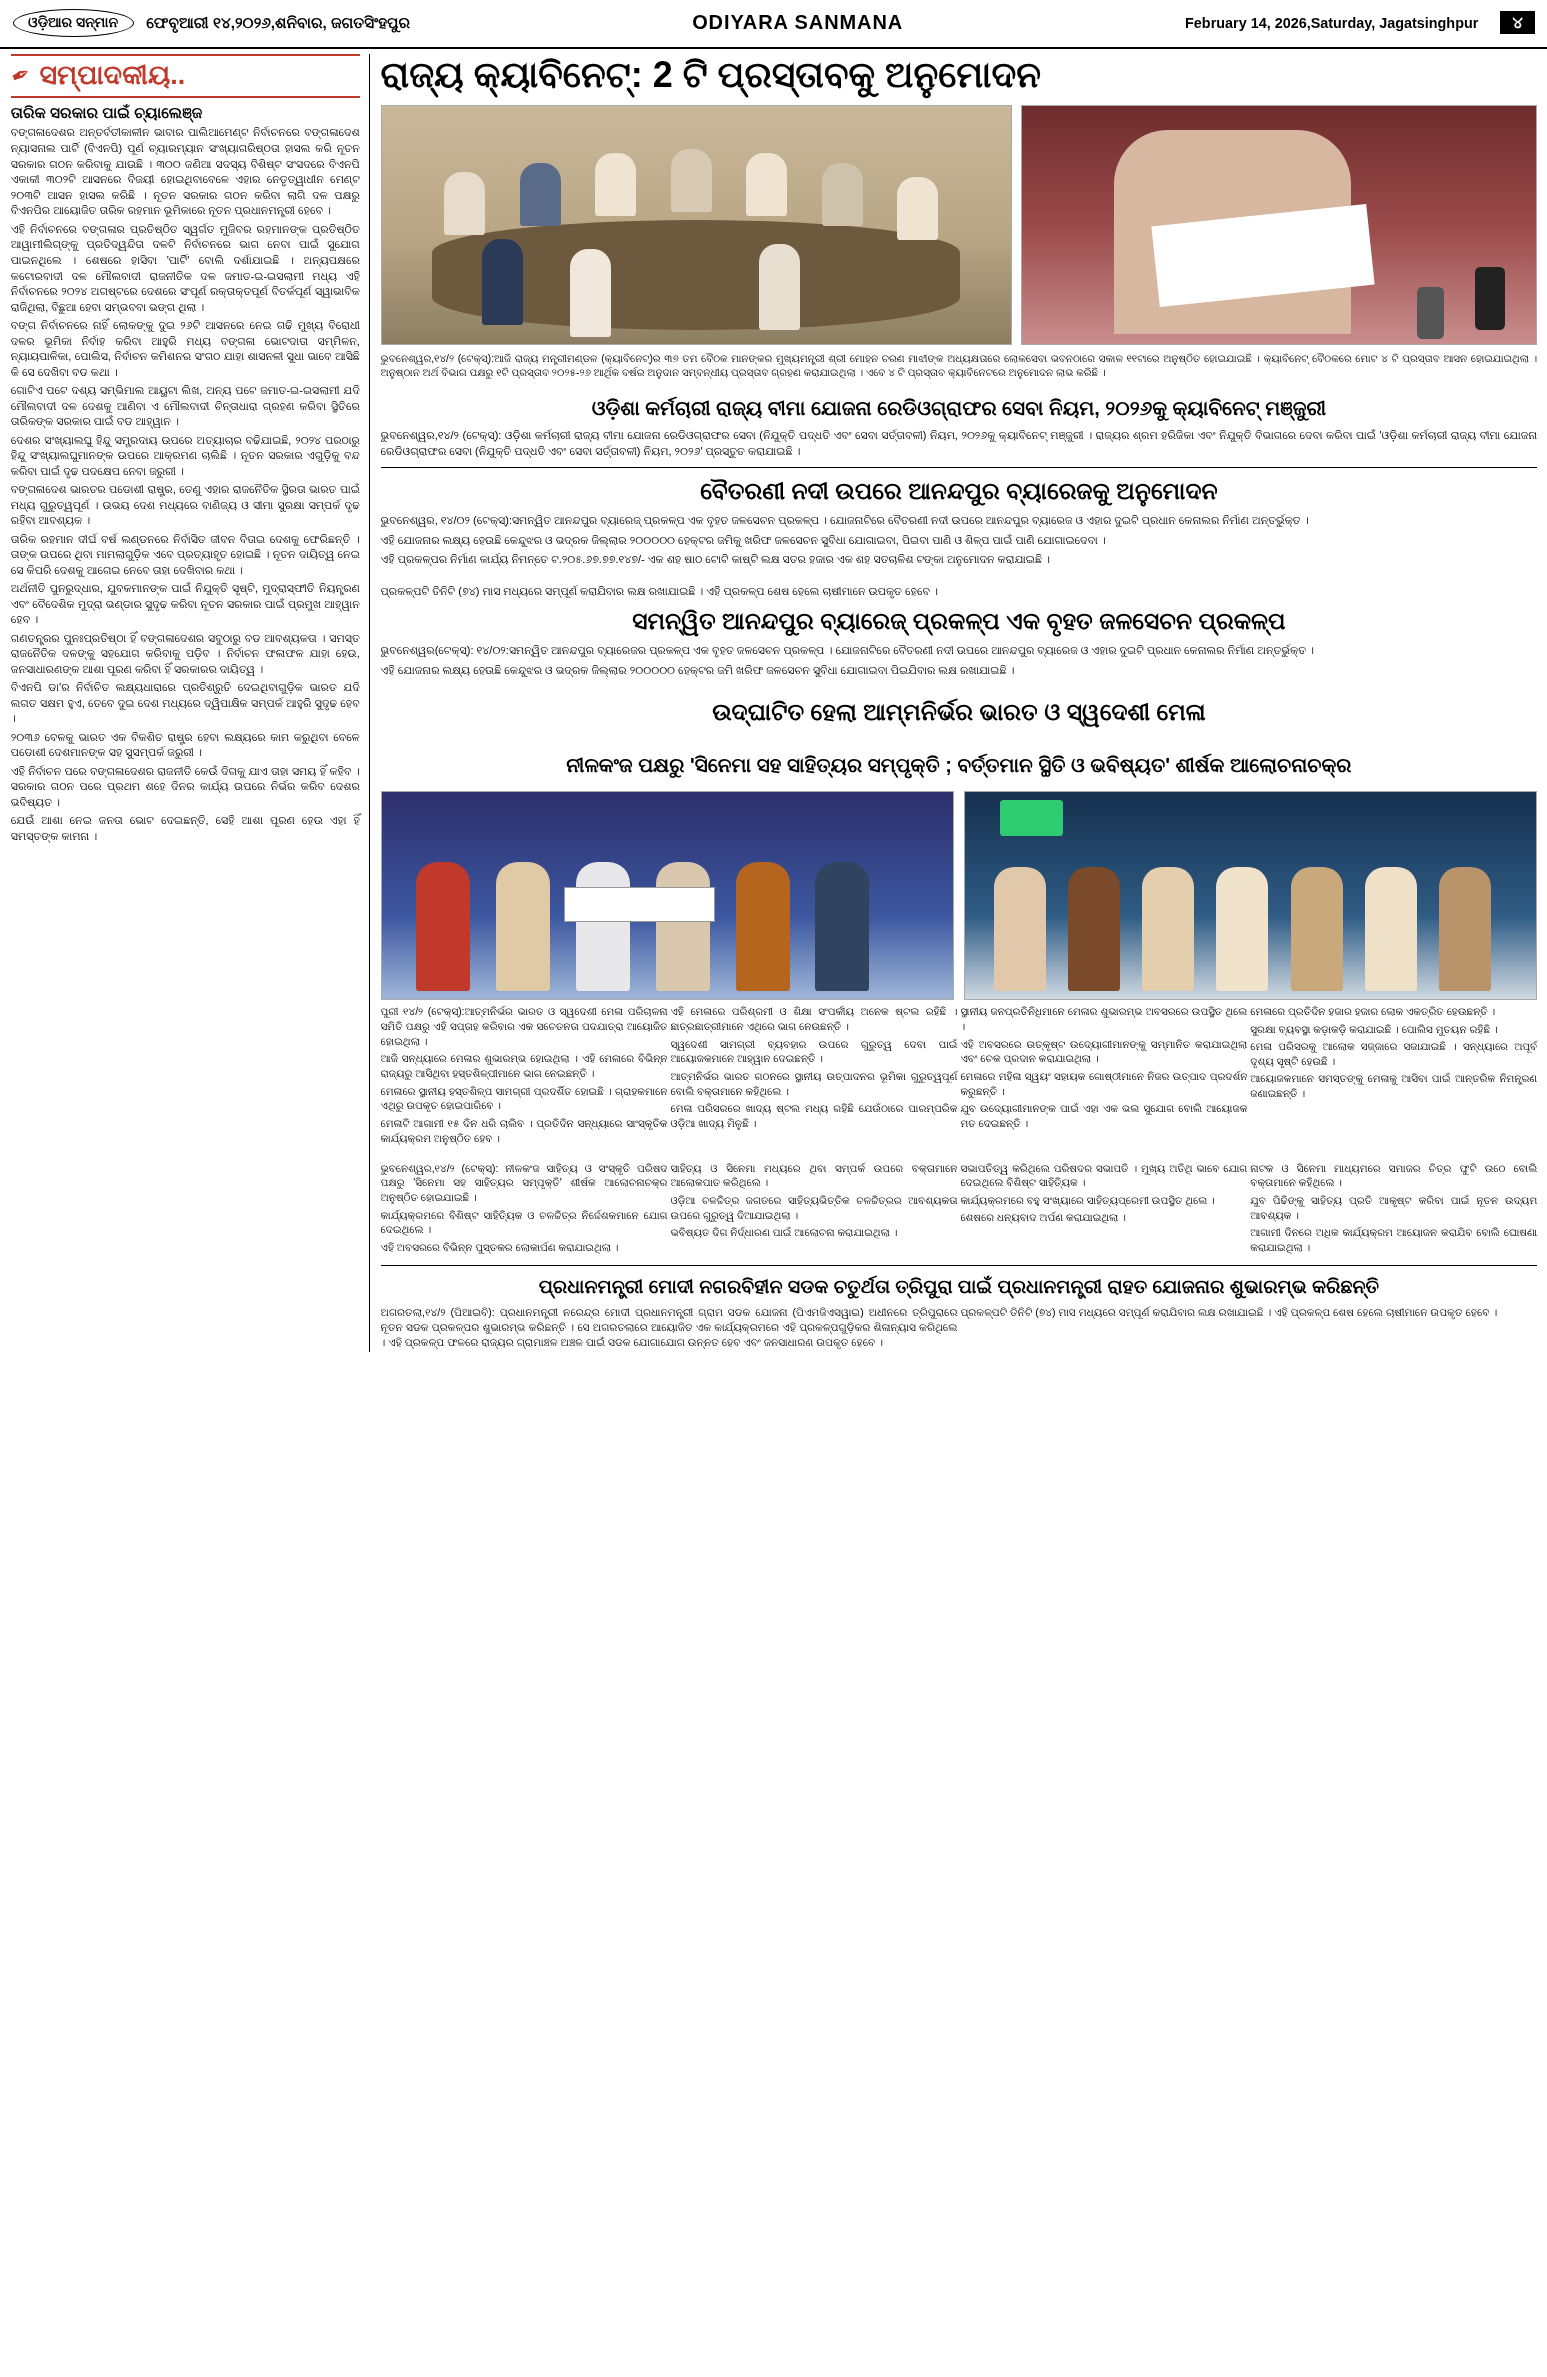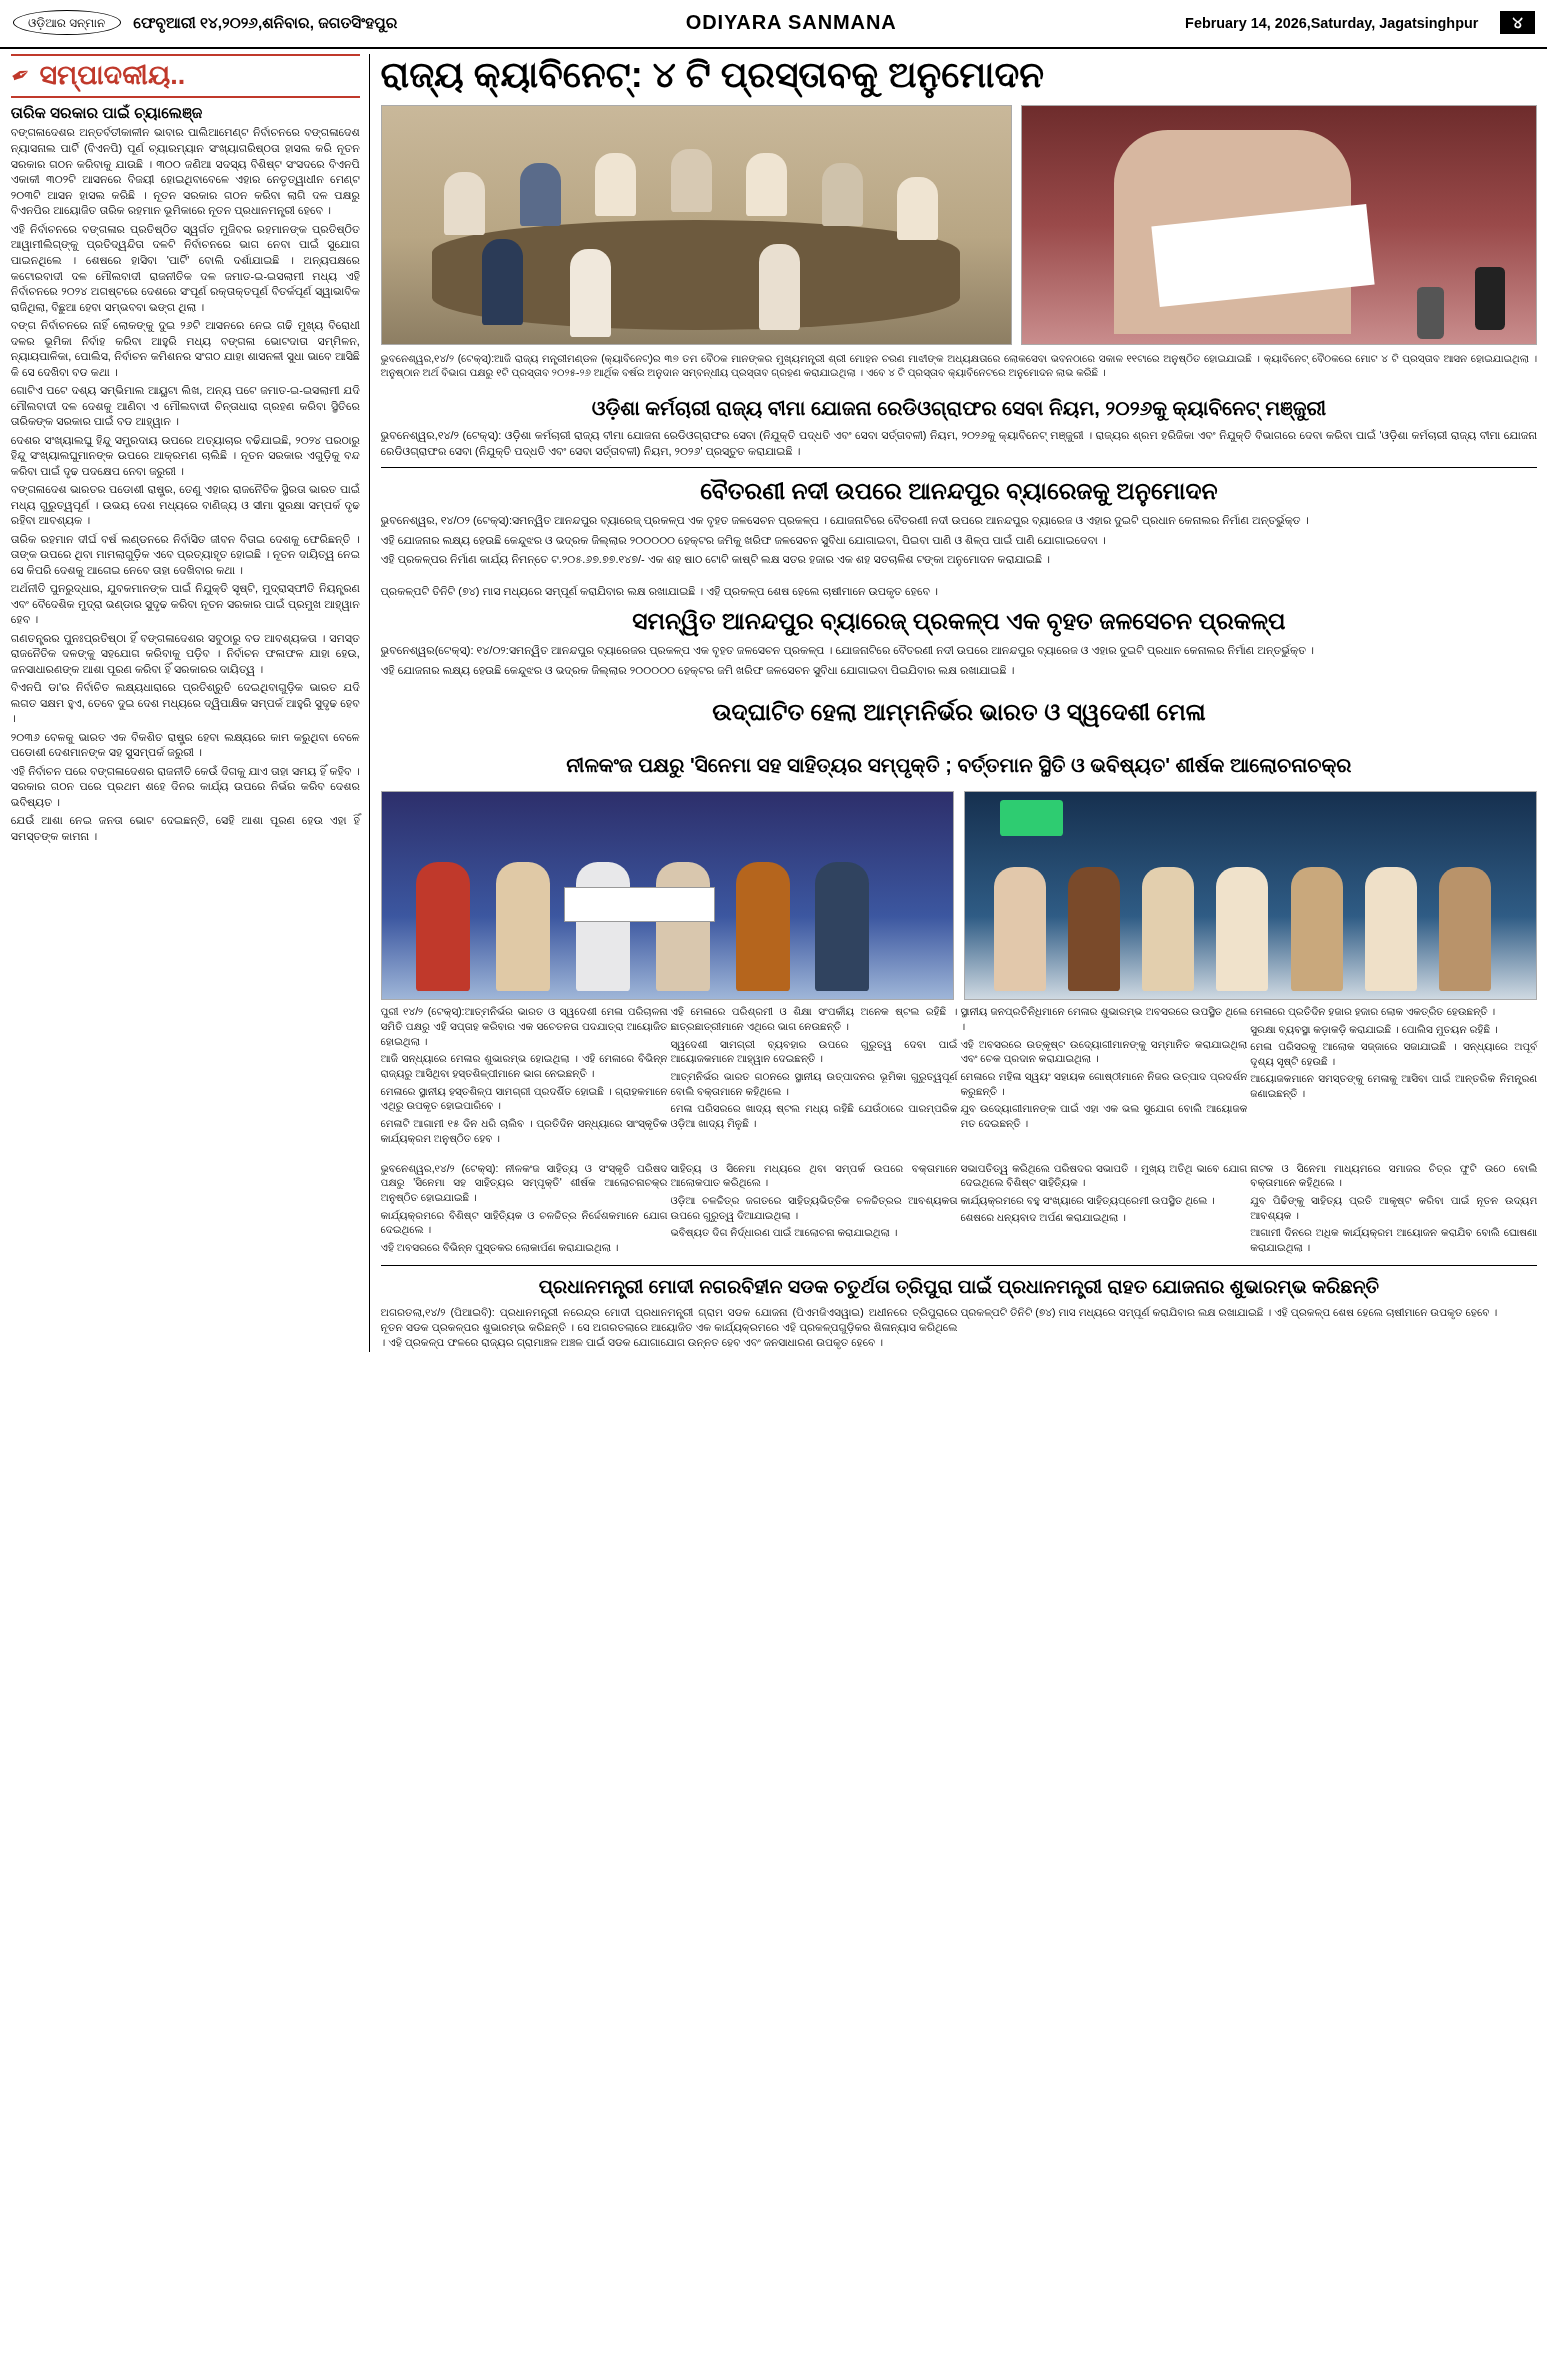--- a/index.html
+++ b/index.html
@@ -2,21 +2,21 @@
 <html style="font-size:14.4px"><head>
 <meta charset="utf-8">
 <style>
   html,body{margin:0;padding:0;background:#ffffff;}
   body{width:1548px;height:2377px;font-family:"Liberation Sans",sans-serif;color:#000;position:relative;}
   .page{width:1548px;height:2377px;position:relative;box-sizing:border-box;padding:0;}
 
   
   .masthead{display:flex;align-items:center;justify-content:space-between;border-bottom:2.7px solid #000;padding:5.4px 12.6px 7.2px 12.6px;height:49px;box-sizing:border-box;}
   .mast-left{display:flex;align-items:center;gap:12.6px;}
-  .logo-badge{border:1.8px solid #000;border-radius:50%/50%;padding:4.5px 14.4px;font-size:12px;font-weight:normal;letter-spacing:0px;}
+  .logo-badge{border:1.8px solid #000;border-radius:50%/50%;padding:4.5px 14.4px;font-size:14px;font-weight:bold;letter-spacing:0px;}
   .mast-date-od{font-size:15.3px;font-weight:bold;}
   .mast-center{font-size:20px;font-weight:bold;letter-spacing:0.9px;text-align:center;}
   .mast-date-en{font-size:14.4px;font-weight:bold;}
   .page-no{background:#000;color:#fff;font-size:16px;font-weight:bold;padding:2.7px 12.6px;margin-left:9px;}
 
   
   .body-wrap{display:flex;padding:5.4px 10.8px 9px 10.8px;box-sizing:border-box;}
   .col-left{width:359px;flex:0 0 359px;border-right:0.9px solid #000;padding-right:9px;box-sizing:border-box;}
   .col-right{flex:1;padding-left:10.8px;box-sizing:border-box;}
 
@@ -106,21 +106,21 @@
       <p>ଅର୍ଥନୀତି ପୁନରୁଦ୍ଧାର, ଯୁବକମାନଙ୍କ ପାଇଁ ନିଯୁକ୍ତି ସୃଷ୍ଟି, ମୁଦ୍ରାସ୍ଫୀତି ନିୟନ୍ତ୍ରଣ ଏବଂ ବୈଦେଶିକ ମୁଦ୍ରା ଭଣ୍ଡାର ସୁଦୃଢ କରିବା ନୂତନ ସରକାର ପାଇଁ ପ୍ରମୁଖ ଆହ୍ୱାନ ହେବ ।</p>
       <p>ଗଣତନ୍ତ୍ରର ପୁନଃପ୍ରତିଷ୍ଠା ହିଁ ବଙ୍ଗଳାଦେଶର ସବୁଠାରୁ ବଡ ଆବଶ୍ୟକତା । ସମସ୍ତ ରାଜନୈତିକ ଦଳଙ୍କୁ ସହଯୋଗ କରିବାକୁ ପଡ଼ିବ । ନିର୍ବାଚନ ଫଳାଫଳ ଯାହା ହେଉ, ଜନସାଧାରଣଙ୍କ ଆଶା ପୂରଣ କରିବା ହିଁ ସରକାରର ଦାୟିତ୍ୱ ।</p>
       <p>ବିଏନପି ଡା'ର ନିର୍ବାଚିତ ଲକ୍ଷ୍ୟଧାରାରେ ପ୍ରତିଶ୍ରୁତି ଦେଇଥିବାଗୁଡ଼ିକ ଭାରତ ଯଦି ଲଗତ ସକ୍ଷମ ହୁଏ, ତେବେ ଦୁଇ ଦେଶ ମଧ୍ୟରେ ଦ୍ୱିପାକ୍ଷିକ ସମ୍ପର୍କ ଆହୁରି ସୁଦୃଢ ହେବ ।</p>
       <p>୨୦୩୬ ବେଳକୁ ଭାରତ ଏକ ବିକଶିତ ରାଷ୍ଟ୍ର ହେବା ଲକ୍ଷ୍ୟରେ କାମ କରୁଥିବା ବେଳେ ପଡୋଶୀ ଦେଶମାନଙ୍କ ସହ ସୁସମ୍ପର୍କ ଜରୁରୀ ।</p>
       <p>ଏହି ନିର୍ବାଚନ ପରେ ବଙ୍ଗଳାଦେଶର ରାଜନୀତି କେଉଁ ଦିଗକୁ ଯାଏ ତାହା ସମୟ ହିଁ କହିବ । ସରକାର ଗଠନ ପରେ ପ୍ରଥମ ଶହେ ଦିନର କାର୍ଯ୍ୟ ଉପରେ ନିର୍ଭର କରିବ ଦେଶର ଭବିଷ୍ୟତ ।</p>
       <p>ଯେଉଁ ଆଶା ନେଇ ଜନତା ଭୋଟ ଦେଇଛନ୍ତି, ସେହି ଆଶା ପୂରଣ ହେଉ ଏହା ହିଁ ସମସ୍ତଙ୍କ କାମନା ।</p>
     </div>
 
     <div class="col-right">
 
-      <h1 class="lead-head">ରାଜ୍ୟ କ୍ୟାବିନେଟ୍: ୪ ଟି ପ୍ରସ୍ତାବକୁ ଅନୁମୋଦନ</h1>
+      <h1 class="lead-head">ରାଜ୍ୟ କ୍ୟାବିନେଟ୍: 2 ଟି ପ୍ରସ୍ତାବକୁ ଅନୁମୋଦନ</h1>
 
       <div class="topimgs">
         <div class="photo imgA ph-room">
           <div class="tbl"></div>
           <div class="pp" style="left:10%;top:28%;background:#e7dccb;"></div>
           <div class="pp" style="left:22%;top:24%;background:#5a6b8a;"></div>
           <div class="pp" style="left:34%;top:20%;background:#efe4d2;"></div>
           <div class="pp" style="left:46%;top:18%;background:#d7c9b3;"></div>
           <div class="pp" style="left:58%;top:20%;background:#efe4d2;"></div>
           <div class="pp" style="left:70%;top:24%;background:#cfc2ab;"></div>

